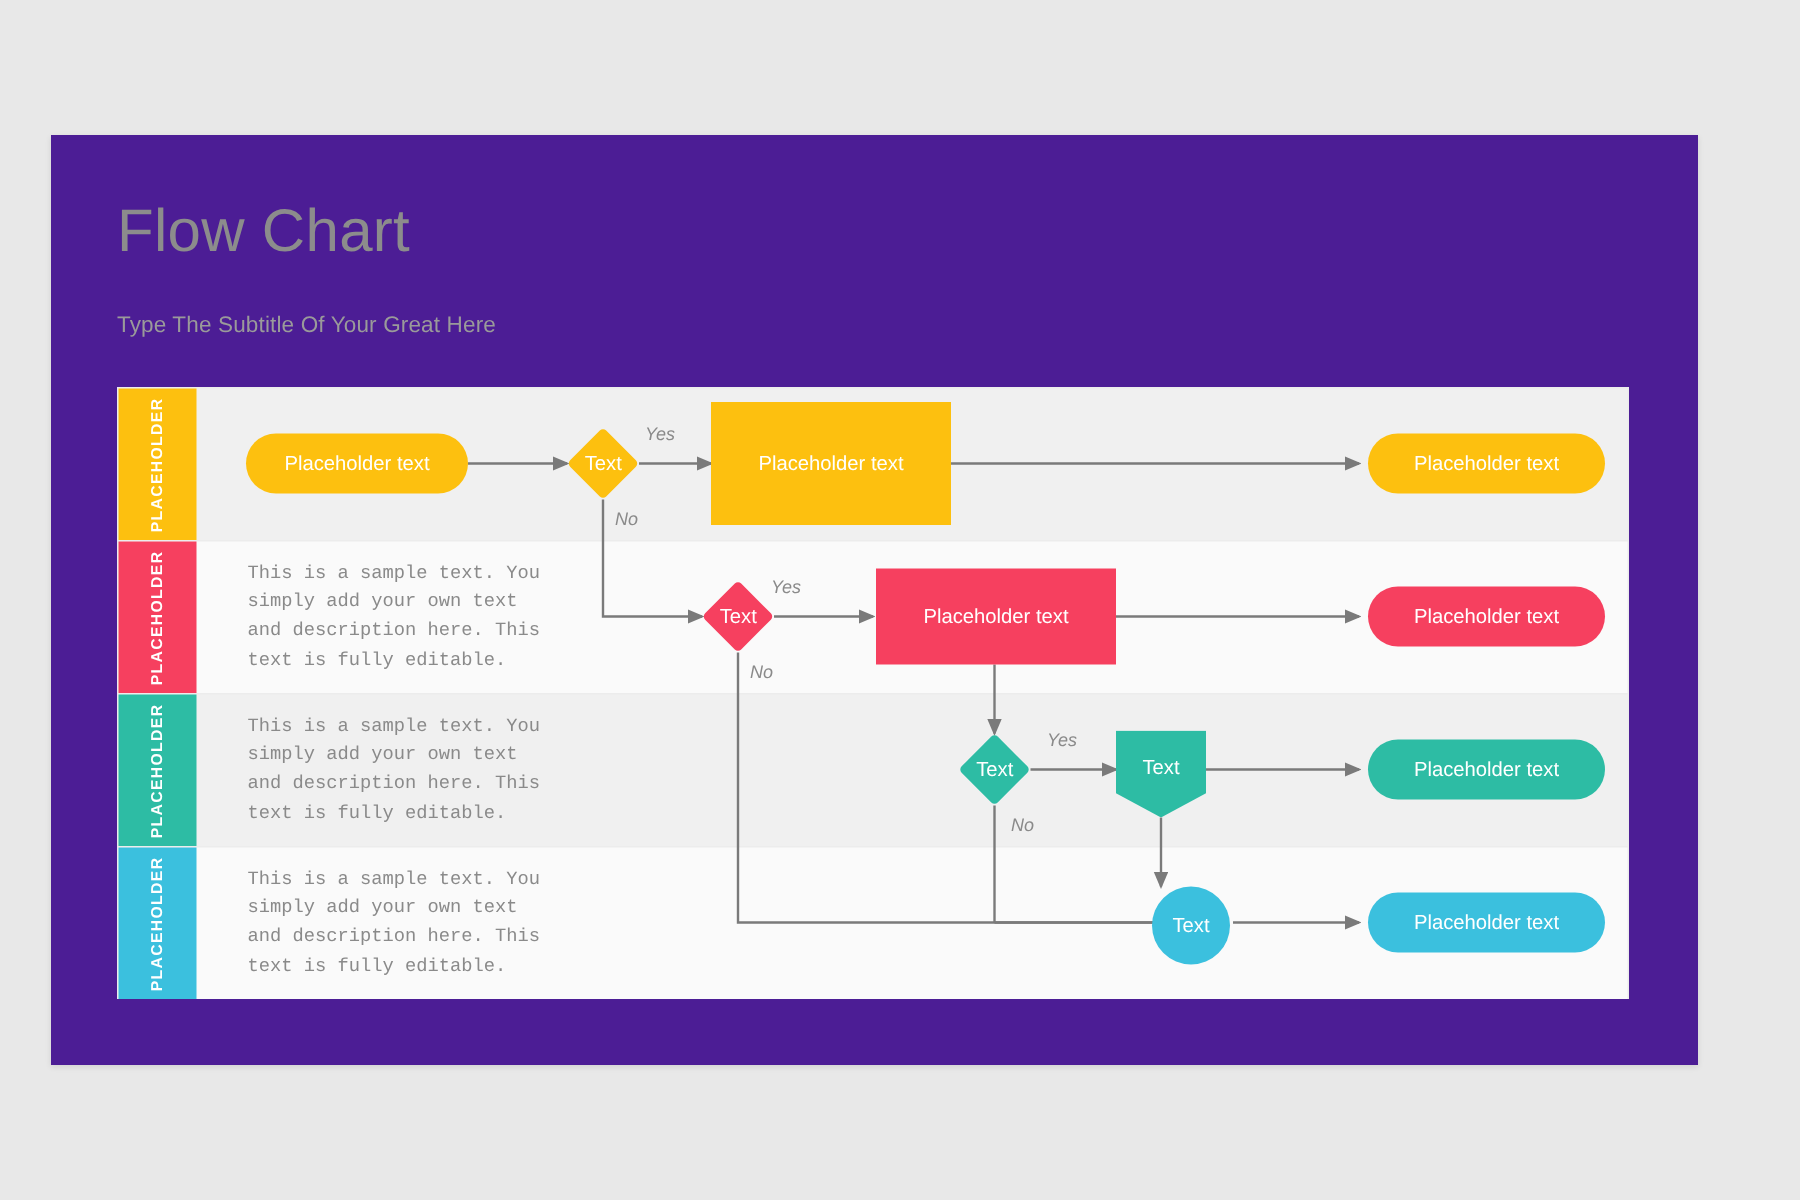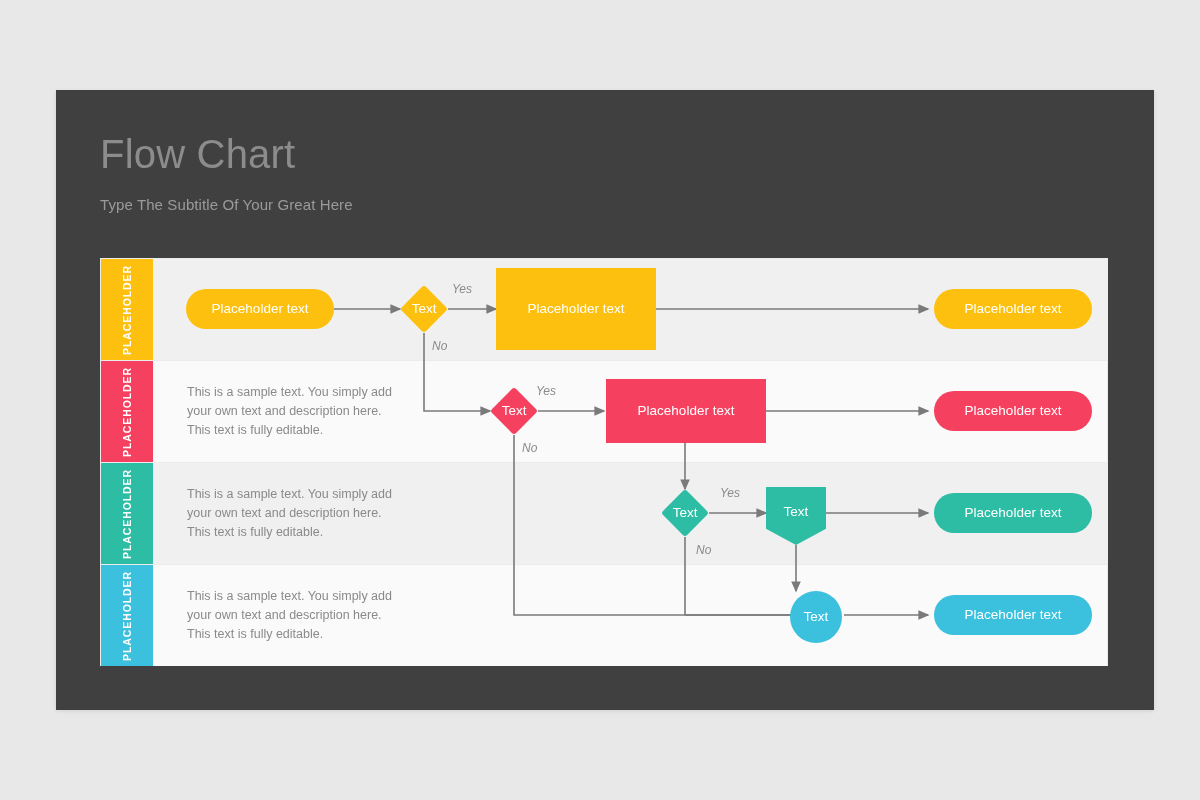--- a/index.html
+++ b/index.html
@@ -13,44 +13,44 @@
 
   body {
     background: #e8e8e8;
     font-family: "Liberation Sans", sans-serif;
     -webkit-font-smoothing: antialiased;
   }
 
   
   .slide {
     position: absolute;
-    left: 56px;
+    left: 34px;
     top: 90px;
     width: 1098px;
     height: 620px;
-    background: #404040;
+    background: #4c1d95;
     box-shadow: 0 1px 4px rgba(0,0,0,0.10);
   }
 
   .slide-header {
     position: absolute;
     left: 44px;
     top: 42px;
   }
 
   .slide-title {
     font-size: 40px;
     font-weight: 400;
     color: #8c8c8c;
     letter-spacing: 0.2px;
     line-height: 1.1;
   }
 
   .slide-subtitle {
-    margin-top: 20px;
+    margin-top: 32px;
     font-size: 15px;
     font-weight: 400;
     color: #9a9a9a;
     letter-spacing: 0.1px;
   }
 
   
   .flow-table {
     position: absolute;
     left: 44px;
@@ -93,20 +93,21 @@
   
   .row-desc {
     position: absolute;
     left: 86px;
     top: 50%;
     transform: translateY(-50%);
     width: 205px;
     font-size: 12.5px;
     line-height: 1.55;
     color: #8a8a8a;
+    font-family: Liberation Mono, monospace;
   }
 
   
   .shapes {
     position: absolute;
     left: 0;
     top: 0;
     width: 1008px;
     height: 408px;
     pointer-events: none;

